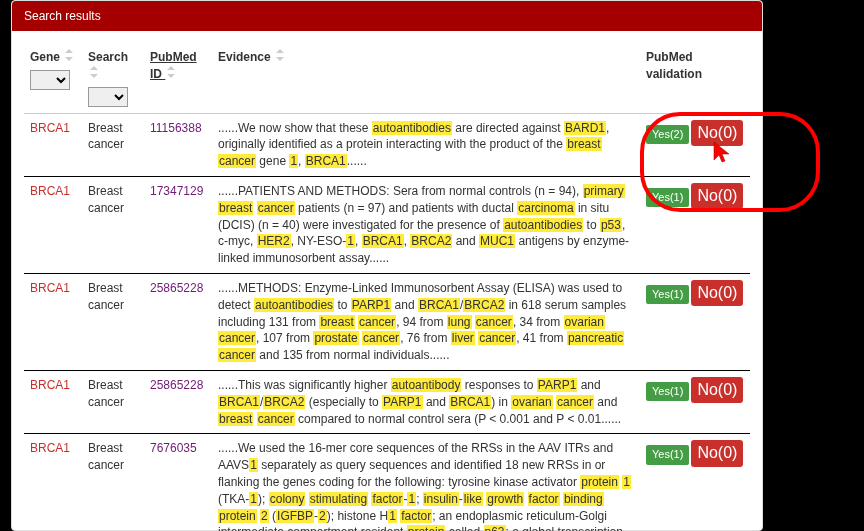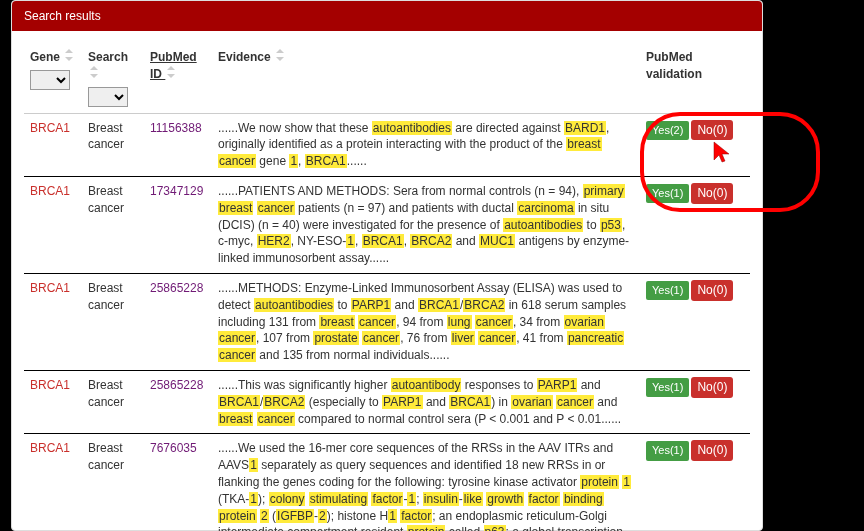--- a/index.html
+++ b/index.html
@@ -38,21 +38,21 @@
   td a, td .gene-link { color: #c9302c; cursor: pointer; }
   .gene-link { color: #c9302c; }
   .pmid-link { color: #701a75; }
   .hl { background: #ffeb3b; padding: 0 1px; }
   .b-yes {
     display: inline-block; background: #449d44; color: #fff; font-size: 11px;
     padding: 2px 6px; border-radius: 2px; cursor: pointer;
     min-width: 40px; text-align: left;
   }
   .b-no {
-    display: inline-block; background: #c9302c; color: #fff; font-size: 12px;
+    display: inline-block; background: #c9302c; color: #fff; font-size: 16px;
     padding: 2px 6px; border-radius: 3px; cursor: pointer;
     min-width: 36px; text-align: right; margin-left: 2px;
   }
   .annot-circle {
     position: absolute; border: 4px solid #ff0000; border-radius: 40px;
     left: 640px; top: 112px; width: 180px; height: 100px; pointer-events: none;
   }
   .annot-label {
     position: absolute; left: 660px; top: 195px; color: #ff0000;
     font-size: 22px; font-weight: bold; pointer-events: none;

